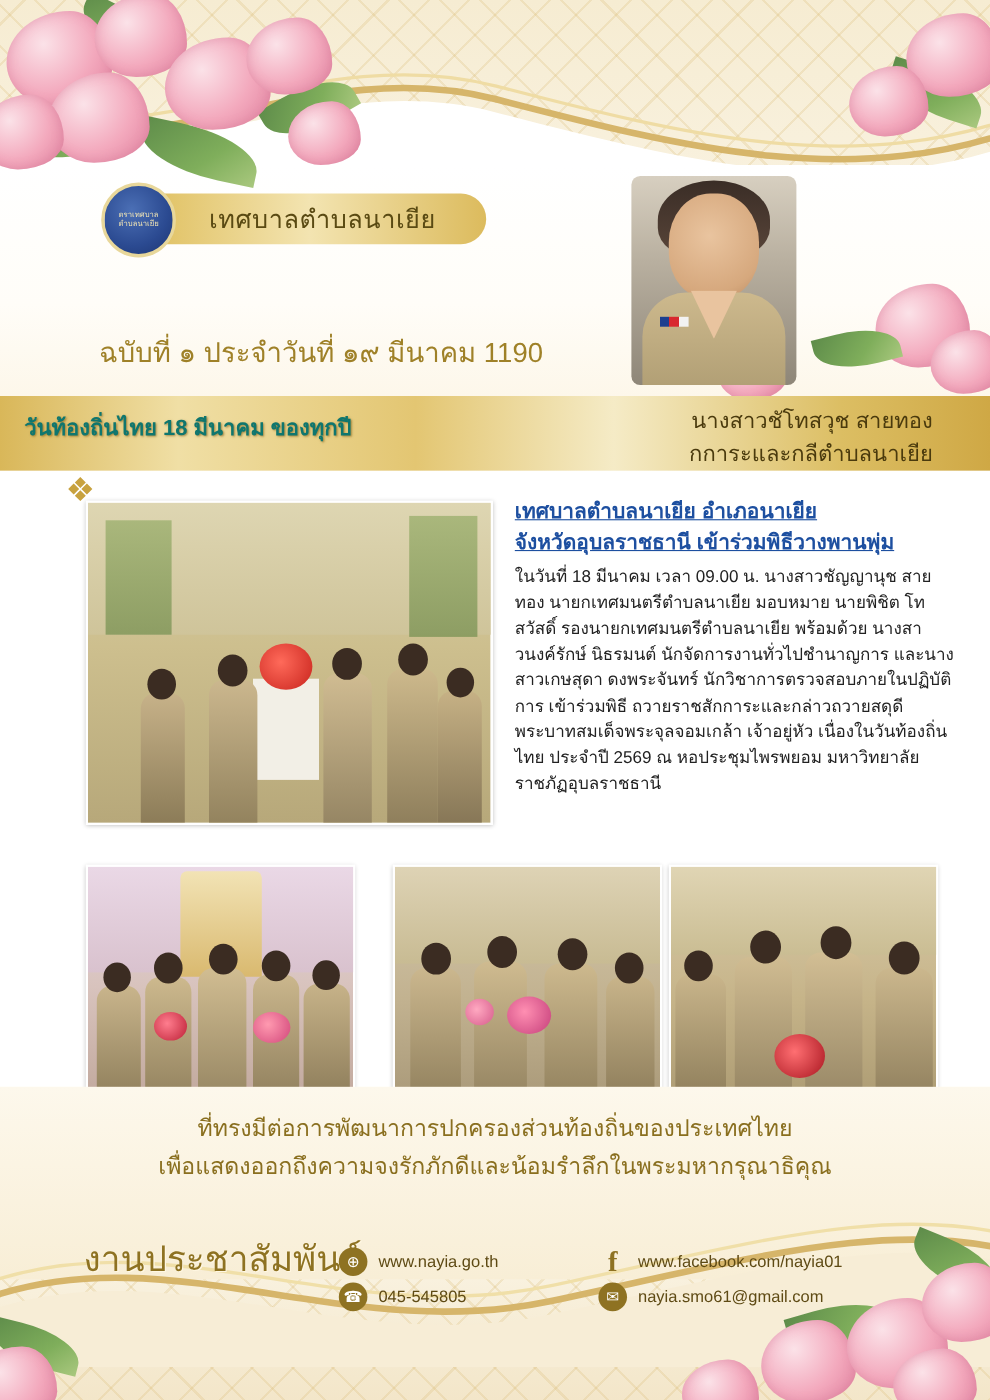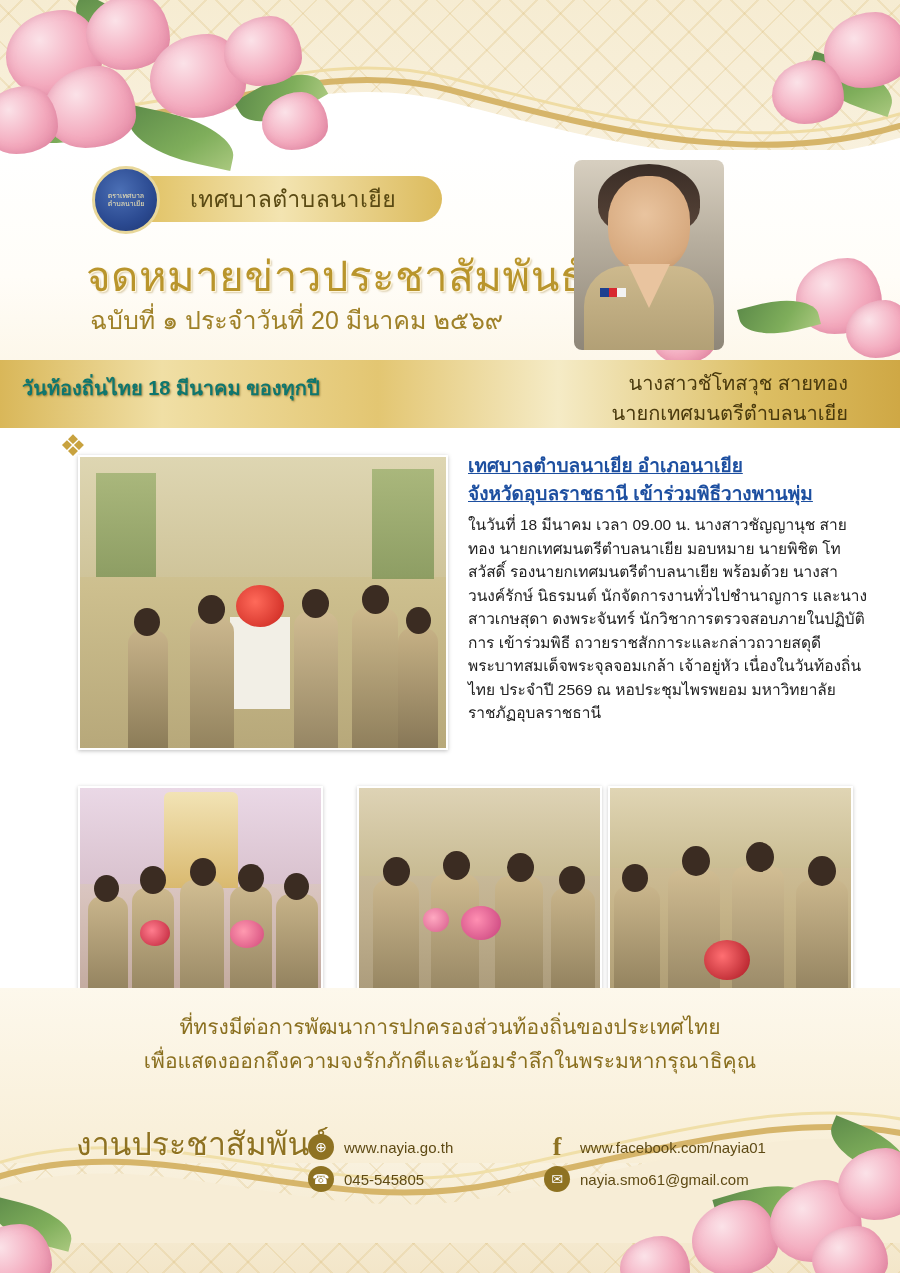--- a/index.html
+++ b/index.html
@@ -245,36 +245,35 @@
     <div class="leaf" style="left:740px; top:300px; width:78px; height:34px; transform:rotate(-14deg);"></div>
   </div>
 
   <div class="org-pill">
     <span>เทศบาลตำบลนาเยีย</span>
   </div>
   <div class="logo">
     <span>ตราเทศบาลตำบลนาเยีย</span>
   </div>
 
-  <div class="title-main">จดหมายข่าวประชาสัมพันธ์</div>
-  <div class="title-sub">ฉบับที่ ๑ ประจำวันที่ 20 มีนาคม ๒๕๖๙</div>
+  <div class="title-sub">ฉบับที่ ๑ ประจำวันที่ ๑๙ มีนาคม 1190</div>
 
   <div class="portrait">
     <div class="hair"></div>
     <div class="face"></div>
     <div class="body"></div>
     <div class="collar"></div>
     <div class="badge"></div>
   </div>
 
   <div class="gold-bar top-strip"></div>
   <div class="banner-left">วันท้องถิ่นไทย 18 มีนาคม ของทุกปี</div>
   <div class="banner-right">
     <div>นางสาวชัโทสวุช  สายทอง</div>
-    <div>นายกเทศมนตรีตำบลนาเยีย</div>
+    <div>กการะและกลีตำบลนาเยีย</div>
   </div>
 
   <div class="content-area"></div>
 
   <div class="ornament" style="left:56px; top:428px;">❖</div>
   <div class="ornament" style="left:812px; top:986px;">❖</div>
 
   <div class="photo-main">
     <div style="position:absolute;left:0;top:0;width:370px;height:120px;background:linear-gradient(180deg,#ded6b2 0%,#cfc49a 100%);"></div>
     <div style="position:absolute;left:16px;top:16px;width:60px;height:104px;background:linear-gradient(180deg,#9db06f 0%,#7d9456 100%);opacity:.8;"></div>

